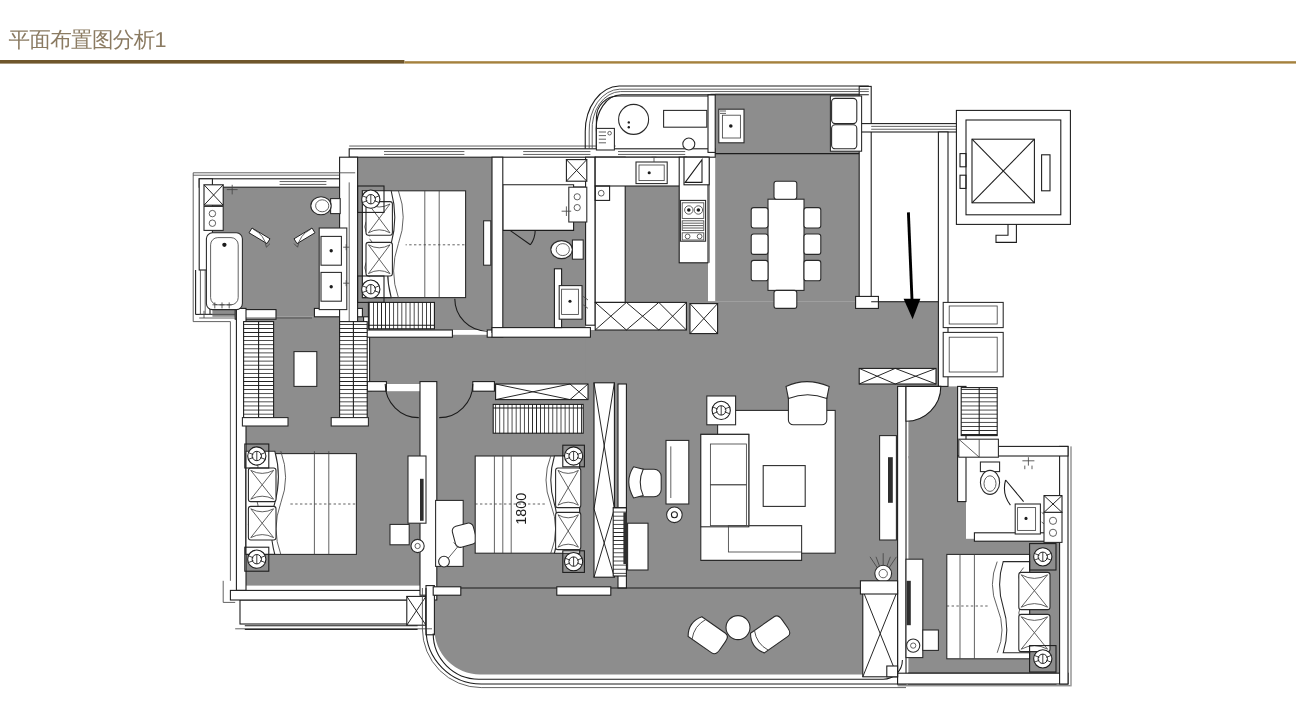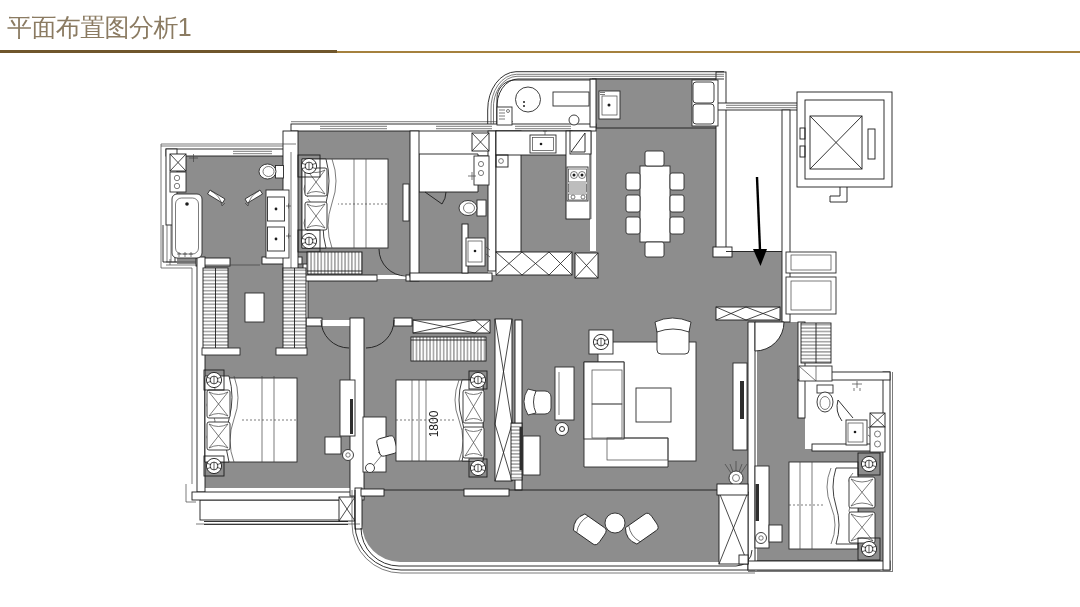--- a/index.html
+++ b/index.html
@@ -1,17 +1,17 @@
 <!DOCTYPE html>
 <html><head>
 <meta charset="utf-8">
 <style>
 html,body{margin:0;padding:0;width:1080px;height:607px;background:#fff;overflow:hidden;font-family:"Liberation Sans",sans-serif}
 #wrap{position:relative;width:1080px;height:607px}
-#title{position:absolute;left:7px;top:11px;font-size:25px;color:#8b7b62;letter-spacing:-0.6px}
+#title{position:absolute;left:7px;top:21px;font-size:18px;color:#8b7b62;letter-spacing:-0.6px}
 #rule1{position:absolute;left:0;top:49.5px;width:337px;height:3px;background:#6f562b}
 #rule2{position:absolute;left:337px;top:50.8px;width:743px;height:1.8px;background:#a5813d}
 svg{position:absolute;left:0;top:0}
 .w{fill:#fff;stroke:#1c1c1c;stroke-width:0.9}
 .g{fill:#8d8d8d}
 .f{fill:#fff;stroke:#2a2a2a;stroke-width:0.9}
 .ln{stroke:#1c1c1c;stroke-width:0.9;fill:none}
 .tn{stroke:#444;stroke-width:0.7;fill:none}
 .x line{stroke:#1c1c1c;stroke-width:0.8}
 </style>

